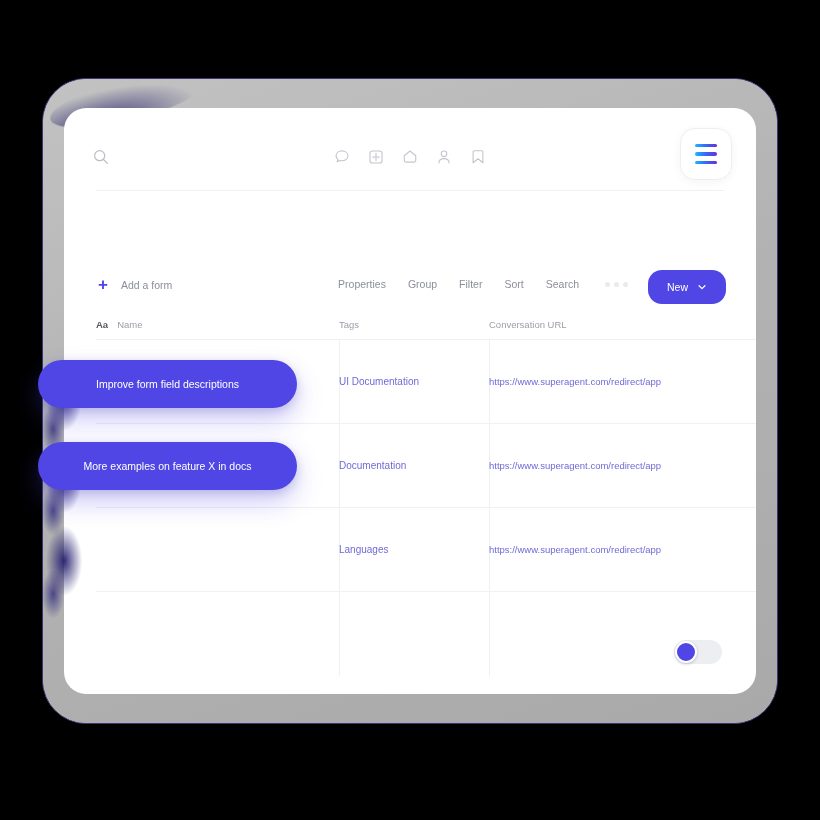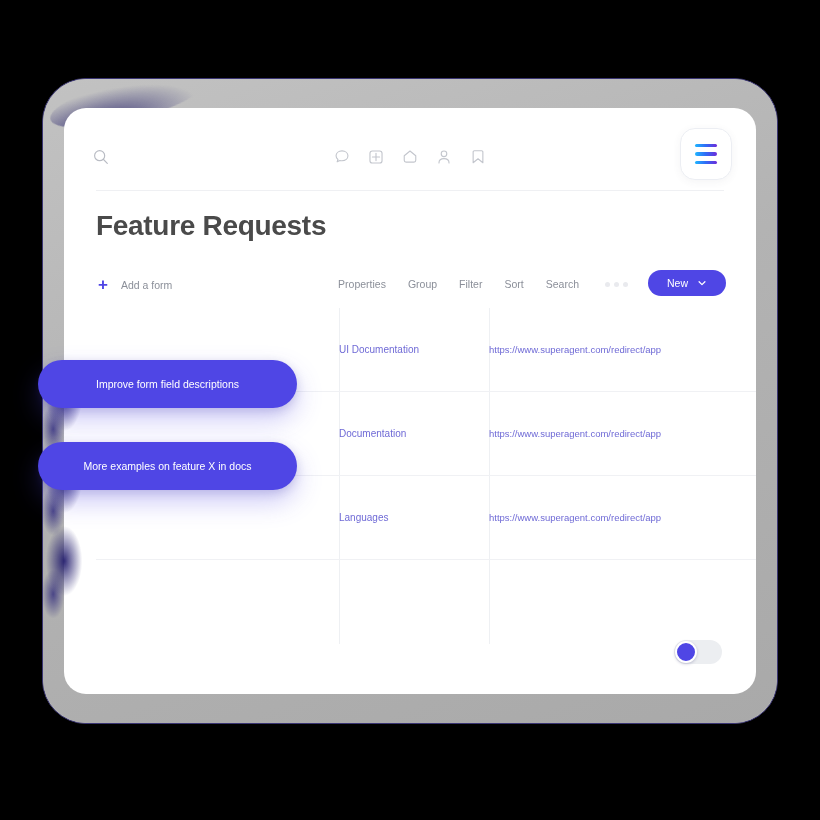--- a/index.html
+++ b/index.html
@@ -171,21 +171,21 @@
   }
   .dots span {
     width: 5px; height: 5px;
     border-radius: 50%;
     background: #e9eaee;
     display: block;
   }
   .new-btn {
     position: absolute;
     right: 0; top: -4px;
-    width: 78px; height: 26px;
+    width: 78px; height: 34px;
     background: #4f46e5;
     border-radius: 14px;
     color: #ffffff;
     display: flex;
     align-items: center;
     justify-content: center;
     gap: 9px;
     font-size: 10.5px;
     border: none;
     cursor: pointer;
@@ -365,21 +365,20 @@
 
       <div class="menu-btn">
         <i></i>
         <i></i>
         <i></i>
       </div>
 
       <div class="divider"></div>
     </div>
 
-    <h1 class="page-title">Feature Requests</h1>
 
     <div class="toolbar">
 
       <div class="add-view">
         <span class="plus">+</span>
         <span class="add-view-label">Add a form</span>
       </div>
 
       <div class="tool-links">
         <a href="#">Properties</a>
@@ -399,20 +398,32 @@
         <span class="chev">
           <svg viewBox="0 0 12 12" width="10" height="10" fill="none" stroke="#ffffff" stroke-width="1.5" stroke-linecap="round" stroke-linejoin="round">
             <polyline points="2.5,4.5 6,8 9.5,4.5"></polyline>
           </svg>
         </span>
       </button>
     </div>
 
     <div class="table">
 
+      <div class="thead">
+        <div class="th th-name">
+          <span class="aa">Aa</span>
+          <span>Name</span>
+        </div>
+        <div class="th th-tags">
+          <span>Tags</span>
+        </div>
+        <div class="th th-url">
+          <span>Conversation URL</span>
+        </div>
+      </div>
 
       <div class="tbody">
         <div class="vline" style="left:243px; height:336px;"></div>
         <div class="vline" style="left:393px; height:336px;"></div>
 
         <div class="row">
           <span class="cell-tag">UI Documentation</span>
           <a class="cell-url" href="#">https://www.superagent.com/redirect/app</a>
         </div>
 

